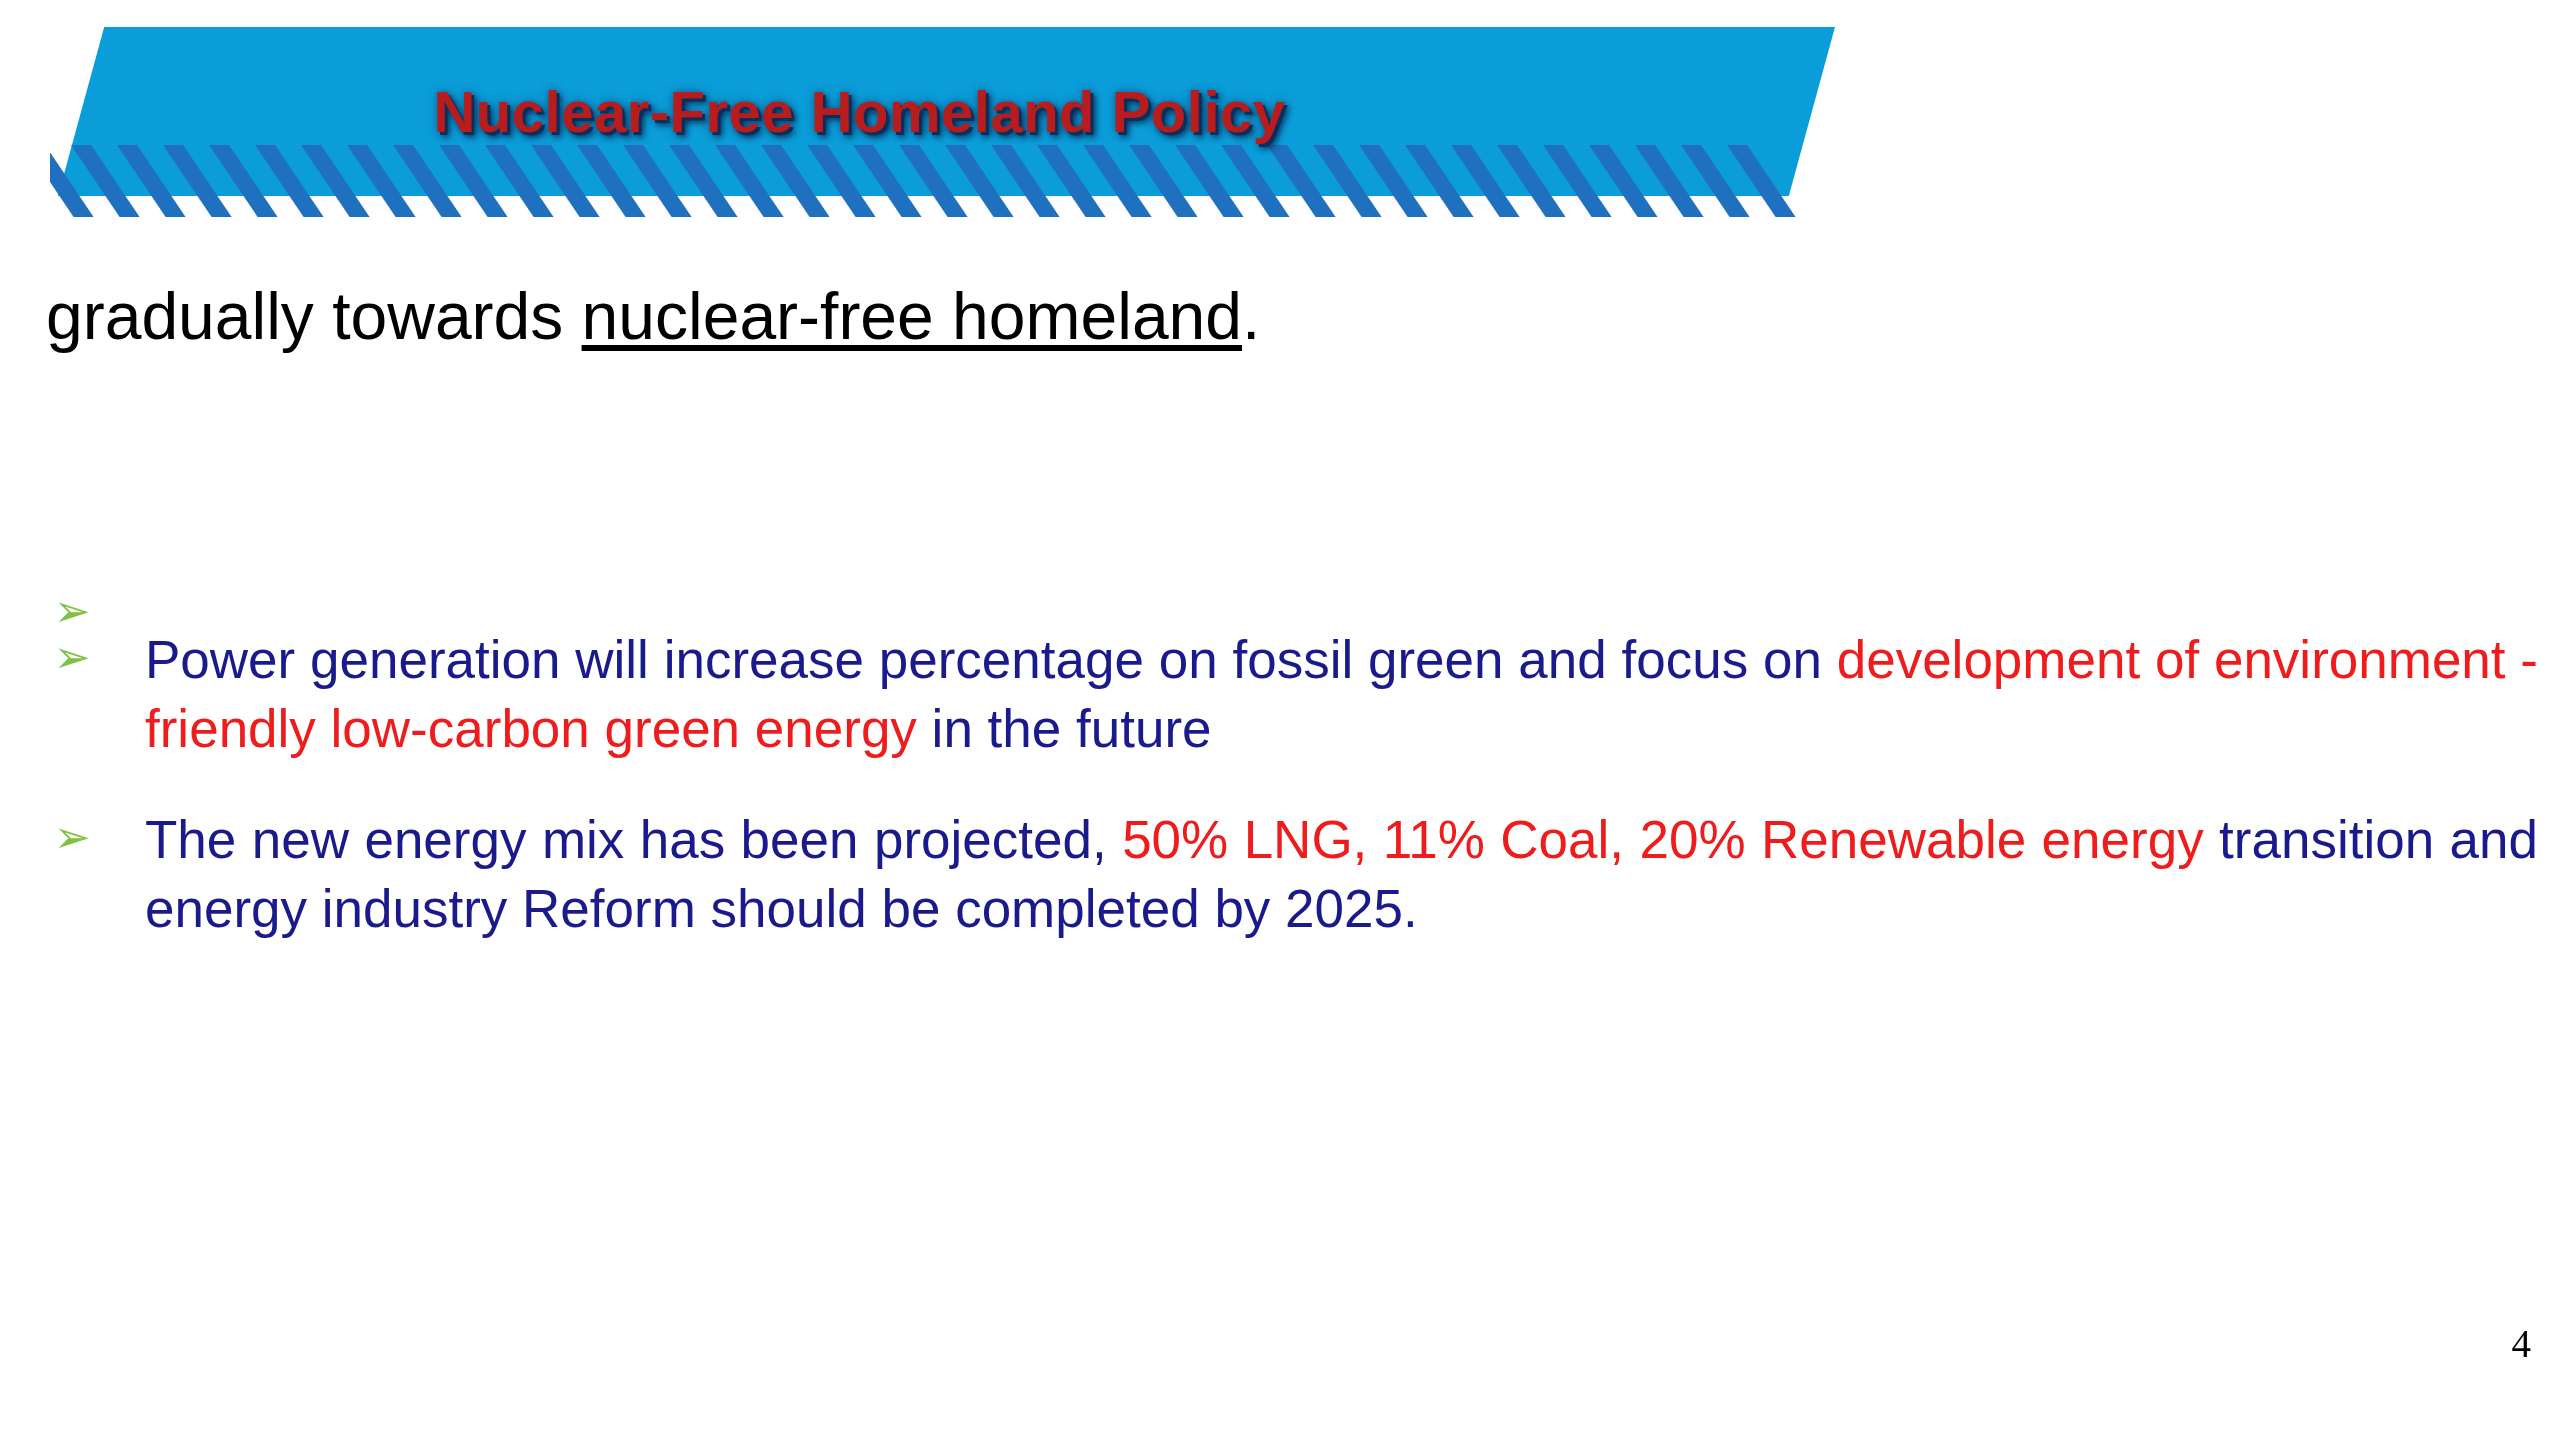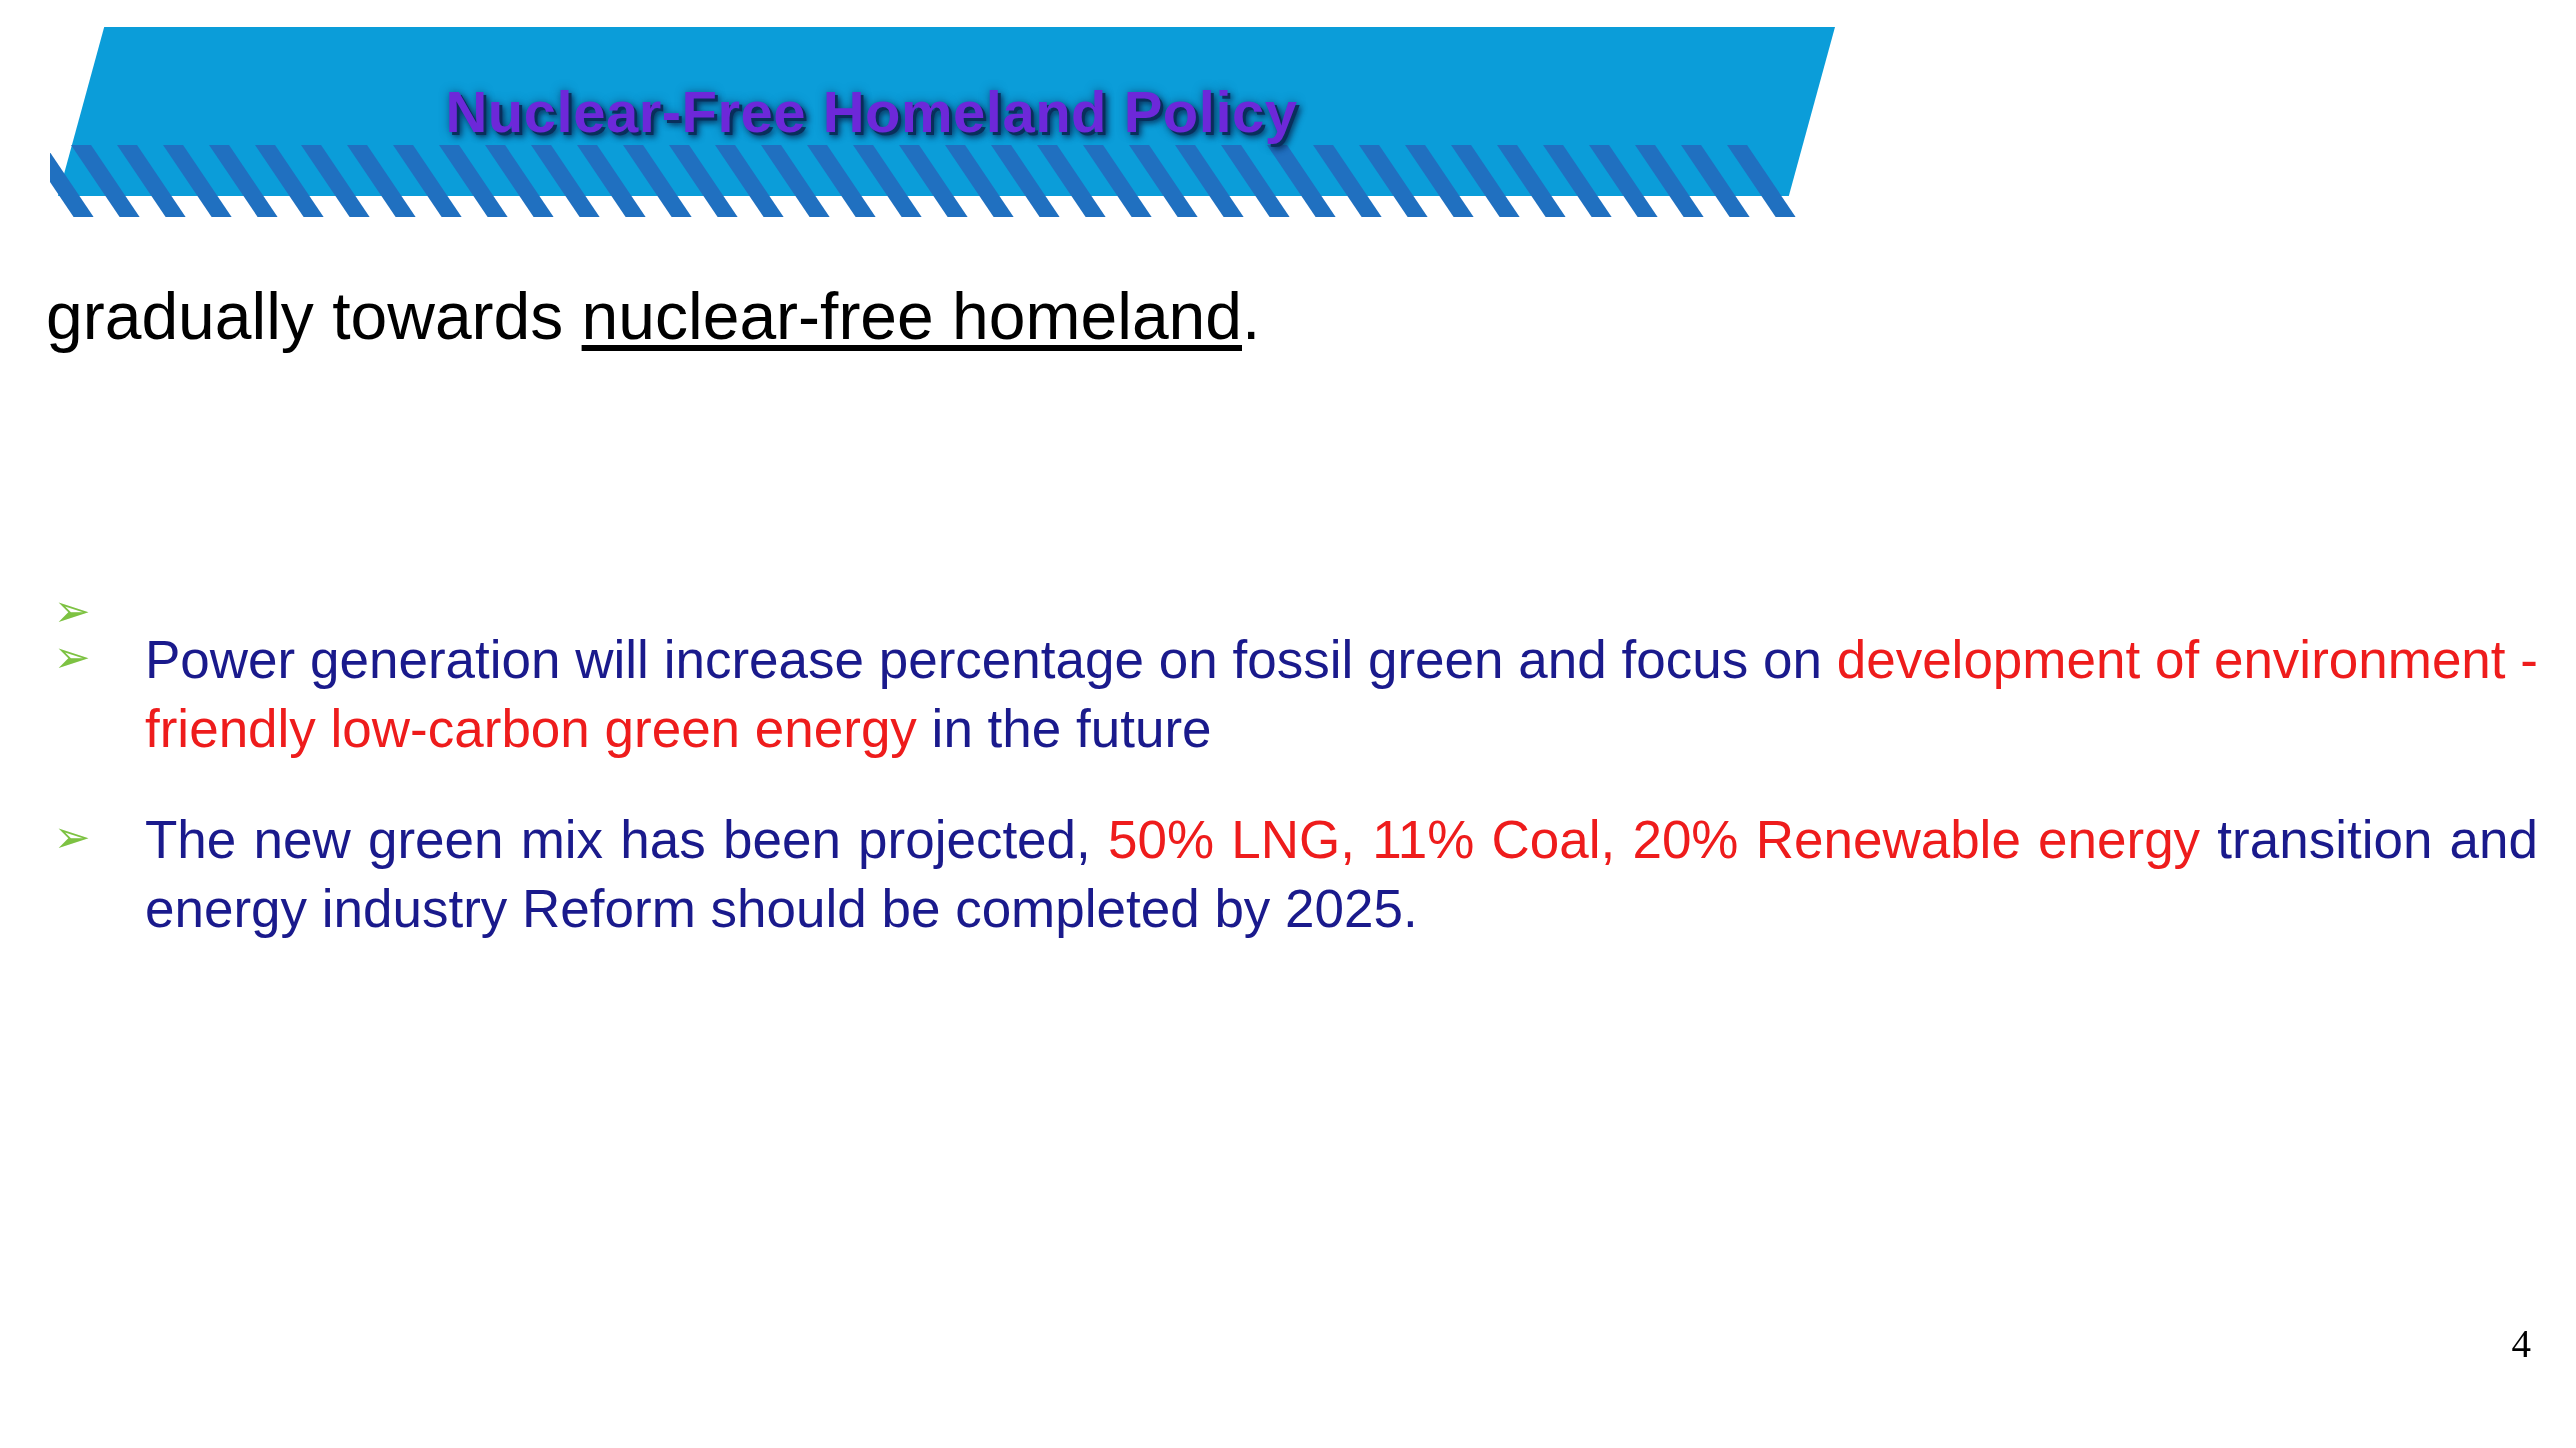--- a/index.html
+++ b/index.html
@@ -28,30 +28,30 @@
     position: absolute;
     left: 58px;
     top: 27px;
     width: 1777px;
     height: 169px;
     background: #0B9DD9;
     clip-path: polygon(2.6% 0%, 100% 0%, 97.4% 100%, 0% 100%);
   }
   .banner-title {
     position: absolute;
-    left: 70px;
+    left: 58px;
     top: 27px;
     width: 1719px;
     height: 169px;
     display: flex;
     align-items: center;
     justify-content: center;
     font-size: 58px;
     font-weight: bold;
-    color: #6d28d9;
+    color: #b91c1c;
     letter-spacing: 0.5px;
     text-shadow:
        2.9px 2.9px 0px rgba(10,45,90,0.95),
        4.8px 4.8px 6.8px rgba(8,35,75,0.85),
        0px 0px 9.7px rgba(10,45,90,0.55);
     white-space: nowrap;
     padding-right: 116px;
     box-sizing: border-box;
   }
   .stripes {
@@ -174,17 +174,17 @@
   <div class="banner-title">Nuclear-Free Homeland Policy</div>
 </div>
 
 <div class="intro">
   <div class="last-line"><span>gradually towards </span><span class="u">nuclear-free homeland</span><span>.</span></div>
 </div>
 
 <div class="bullets" id="bullet-list">
     <div class="bullet bullet-1"><span class="bullet-marker">➢</span></div>
     <div class="bullet bullet-2"><span class="bullet-marker">➢</span><span class="blue">Power generation will increase percentage on fossil green and focus on </span><span class="red">development of environment -friendly low-carbon green energy</span><span class="blue"> in the future</span></div>
-    <div class="bullet bullet-3"><span class="bullet-marker">➢</span><span class="blue">The new green mix has been projected, </span><span class="red">50% LNG, 11% Coal, 20% Renewable energy</span><span class="blue">  transition and energy industry Reform  should be completed by 2025.</span></div>
+    <div class="bullet bullet-3"><span class="bullet-marker">➢</span><span class="blue">The new energy mix has been projected, </span><span class="red">50% LNG, 11% Coal, 20% Renewable energy</span><span class="blue">  transition and energy industry Reform  should be completed by 2025.</span></div>
   </div>
 
 <div class="page-number">4</div>
 
 
 </body></html>

